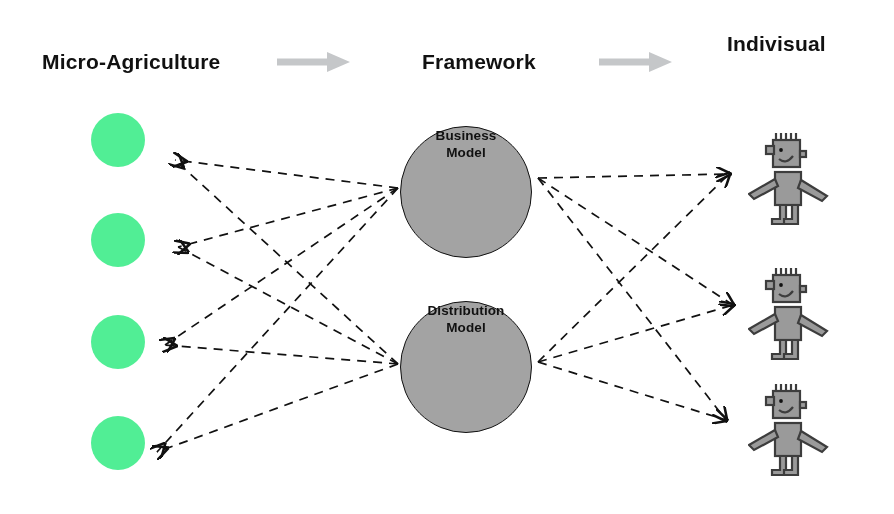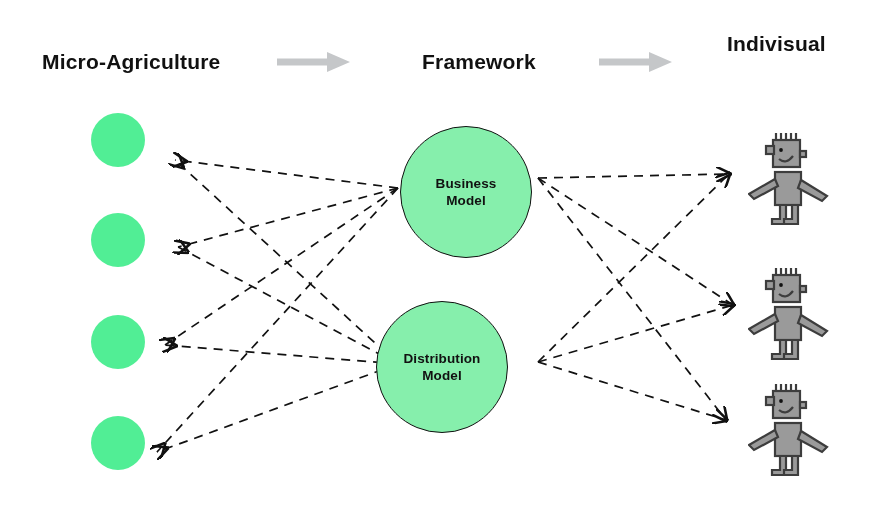--- a/index.html
+++ b/index.html
@@ -17,29 +17,29 @@
   #hdr-mid{left:398px;top:50px;margin-left:24px;}
   #hdr-right{left:727px;top:32px;}
   .gray-arrow{position:absolute;}
   #arrow-1{left:277px;top:50px;}
   #arrow-2{left:599px;top:50px;}
   .node-circle{
     position:absolute;width:54px;height:54px;border-radius:50%;
   }
   .fw-circle{
     position:absolute;width:130px;height:130px;border-radius:50%;
-    border:1.6px solid #111111;background:#86efac;
-    display:flex;align-items:center;justify-content:center;
+    border:1.6px solid #111111;background:#a3a3a3;
+    display:flex;justify-content:center;
   }
   .fw-label{
     font-size:13.5px;font-weight:bold;color:#111111;text-align:center;
     line-height:1.28;letter-spacing:0.1px;
   }
   #fw-business{left:400px;top:126px;}
-  #fw-distribution{left:376px;top:301px;}
+  #fw-distribution{left:400px;top:301px;}
   .person{position:absolute;width:86px;height:104px;}
   #links{position:absolute;left:0;top:0;width:894px;height:514px;pointer-events:none;}
 </style>
 </head>
 <body>
 
 <div id="stage">
 
   <div class="hdr" id="hdr-left">Micro-Agriculture</div>
   <div class="hdr" id="hdr-mid">Framework</div>

